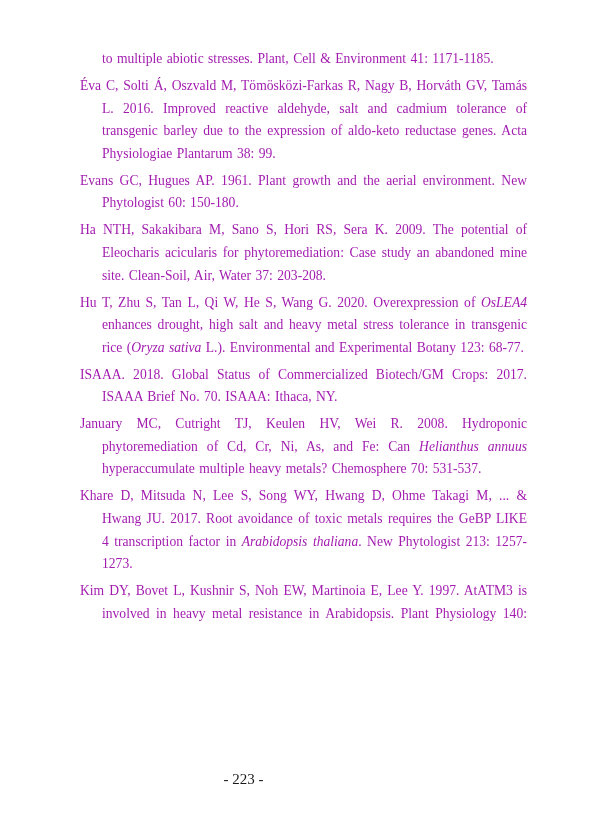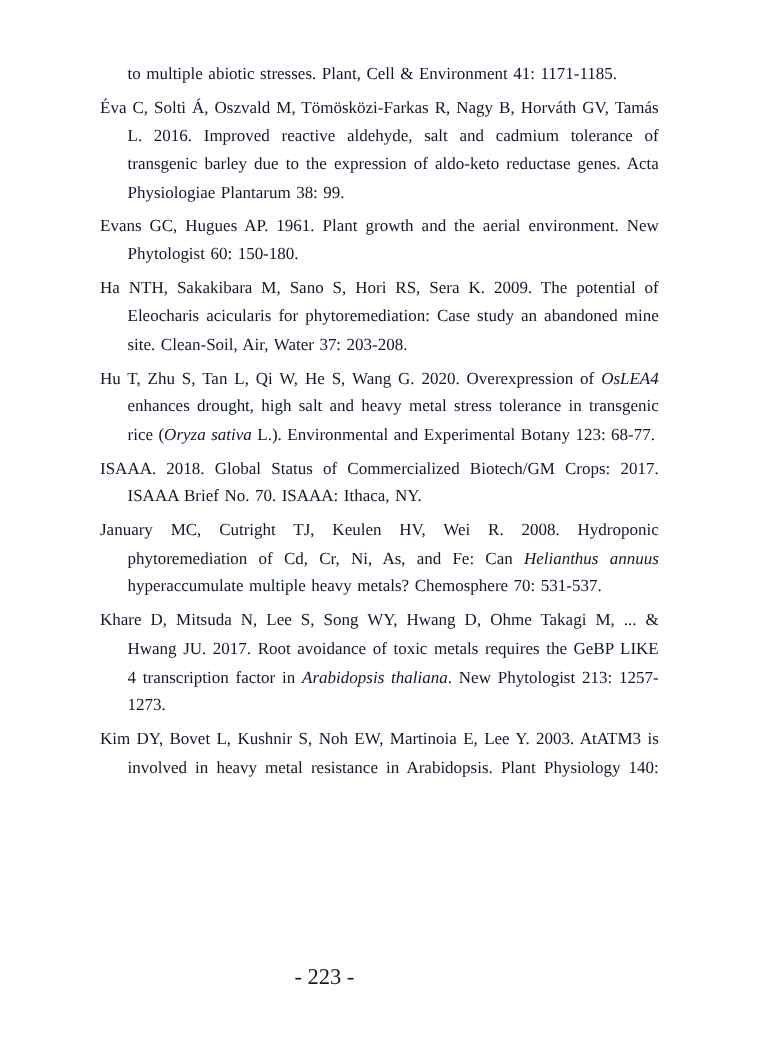--- a/index.html
+++ b/index.html
@@ -1,41 +1,41 @@
 <!DOCTYPE html>
 <html><head>
 <meta charset="utf-8">
 <style>
   html, body { margin: 0; padding: 0; background: #ffffff; }
   body { width: 607px; height: 840px; position: relative; overflow: hidden; }
   .page {
     position: absolute; left: 80px; top: 48px; width: 447px;
-    font-family: "Liberation Serif", serif; font-size: 13.6px; color: #0f172a;
+    font-family: "Liberation Serif", serif; font-size: 13.6px; color: #a21caf;
     line-height: 22.6px;
   }
   .entry {
     text-align: justify; text-align-last: left;
     padding-left: 22px; text-indent: -22px;
     margin: 0 0 4.4px 0;
     word-spacing: 1px;
   }
   .entry.cont { padding-left: 22px; text-indent: 0; }
   .entry i { font-style: italic; margin-top: 20px; }
   .pagenum {
-    position: absolute; left: 16px; width: 487px; top: 771px; text-align: center;
-    font-family: "Liberation Serif", serif; font-size: 18px; color: #1a1a1a;
+    position: absolute; left: 0; width: 487px; top: 771px; text-align: center;
+    font-family: "Liberation Serif", serif; font-size: 15px; color: #1a1a1a;
   }
 </style>
 </head>
 <body>
 
 <div class="page" id="refs">
     <p class="entry cont"><span>to multiple abiotic stresses. Plant, Cell &amp; Environment 41: 1171-1185.</span></p>
     <p class="entry"><span>Éva C, Solti Á, Oszvald M, Tömösközi-Farkas R, Nagy B, Horváth GV, Tamás L. 2016. Improved reactive aldehyde, salt and cadmium tolerance of transgenic barley due to the expression of aldo-keto reductase genes. Acta Physiologiae Plantarum 38: 99.</span></p>
     <p class="entry"><span>Evans GC, Hugues AP. 1961. Plant growth and the aerial environment. New Phytologist 60: 150-180.</span></p>
     <p class="entry"><span>Ha NTH, Sakakibara M, Sano S, Hori RS, Sera K. 2009. The potential of Eleocharis acicularis for phytoremediation: Case study an abandoned mine site. Clean-Soil, Air, Water 37: 203-208.</span></p>
     <p class="entry"><span>Hu T, Zhu S, Tan L, Qi W, He S, Wang G. 2020. Overexpression of </span><i>OsLEA4</i><span> enhances drought, high salt and heavy metal stress tolerance in transgenic rice (</span><i>Oryza sativa</i><span> L.). Environmental and Experimental Botany 123: 68-77.</span></p>
     <p class="entry"><span>ISAAA. 2018. Global Status of Commercialized Biotech/GM Crops: 2017. ISAAA Brief No. 70. ISAAA: Ithaca, NY.</span></p>
     <p class="entry"><span>January MC, Cutright TJ, Keulen HV, Wei R. 2008. Hydroponic phytoremediation of Cd, Cr, Ni, As, and Fe: Can </span><i>Helianthus annuus</i><span> hyperaccumulate multiple heavy metals? Chemosphere 70: 531-537.</span></p>
     <p class="entry"><span>Khare D, Mitsuda N, Lee S, Song WY, Hwang D, Ohme  Takagi M, ... &amp; Hwang JU. 2017. Root avoidance of toxic metals requires the GeBP  LIKE 4 transcription factor in </span><i>Arabidopsis thaliana</i><span>. New Phytologist 213: 1257-1273.</span></p>
-    <p class="entry" style="text-align-last: justify;"><span>Kim DY, Bovet L, Kushnir S, Noh EW, Martinoia E, Lee Y. 2003. AtATM3 is involved in heavy metal resistance in Arabidopsis. Plant Physiology 140:</span></p>
+    <p class="entry" style="text-align-last: justify;"><span>Kim DY, Bovet L, Kushnir S, Noh EW, Martinoia E, Lee Y. 1997. AtATM3 is involved in heavy metal resistance in Arabidopsis. Plant Physiology 140:</span></p>
   </div>
 <div class="pagenum">- 223 -</div>
 
 </body></html>

